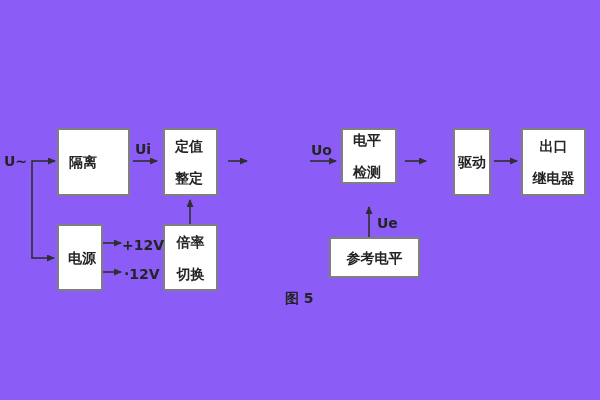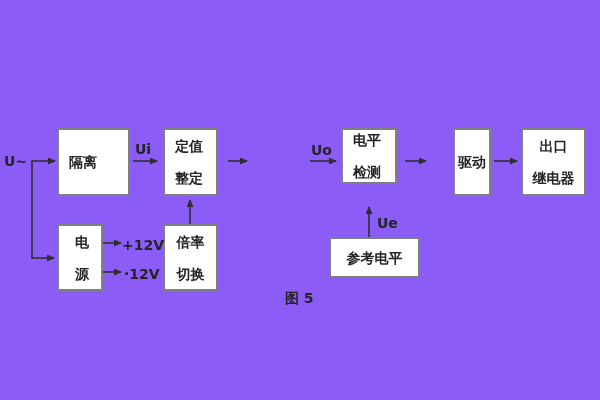--- a/index.html
+++ b/index.html
@@ -31,21 +31,21 @@
     display: flex;
     flex-direction: column;
     justify-content: center;
     font-size: 14px;
     font-weight: 600;
     line-height: 32px;
     color: #242424;
   }
   .box.center { text-align: center; }
   .box.padL   { align-items: flex-start; padding-left: 10px; }
-  .box.padS   { align-items: flex-start; padding-left: 16px; }
+  .box.padS   { align-items: flex-start; padding-left: 9px; }
   .lbl {
     position: absolute;
     font-size: 14px;
     font-weight: 600;
     line-height: 16px;
     white-space: nowrap;
     color: #242424;
   }
 </style>
 </head>

